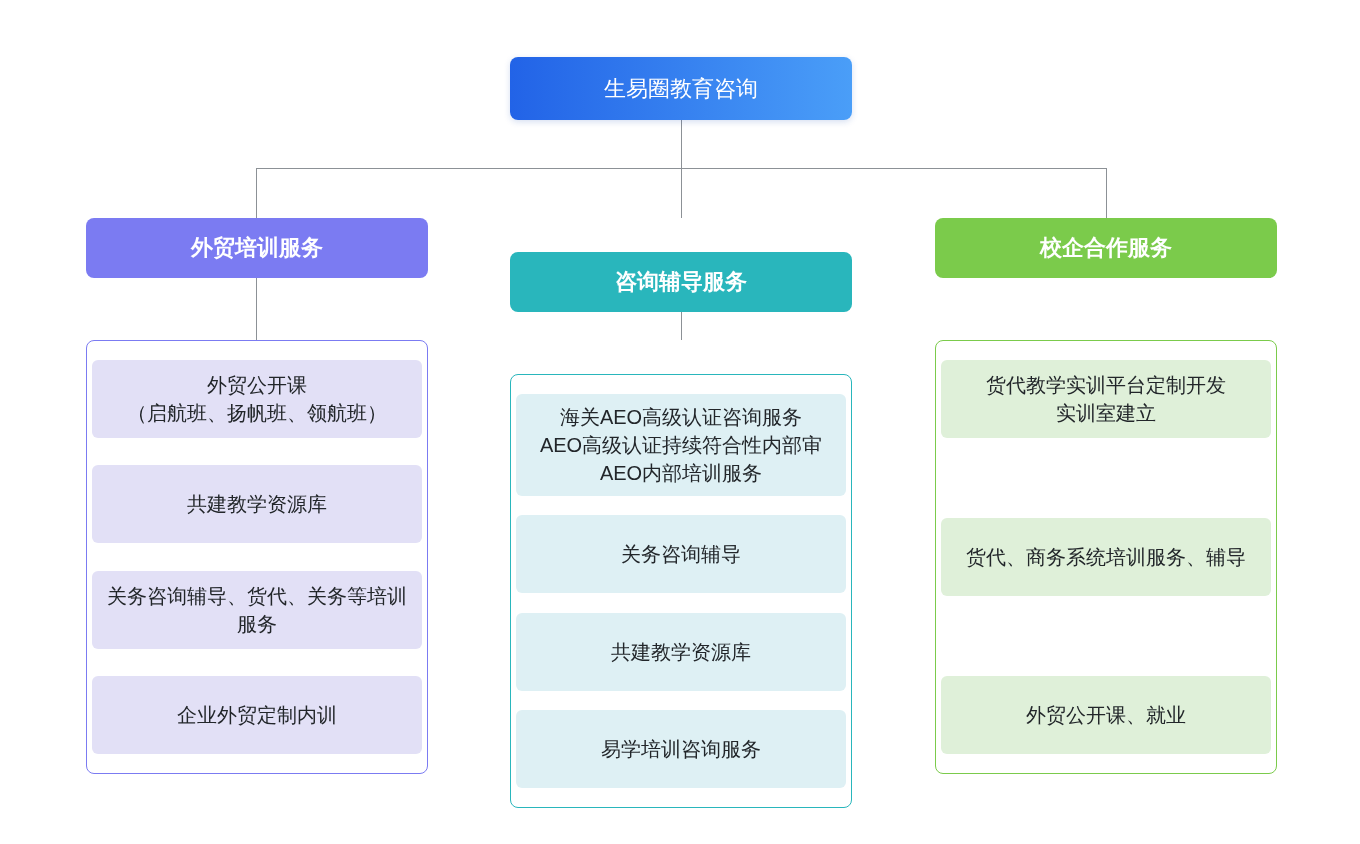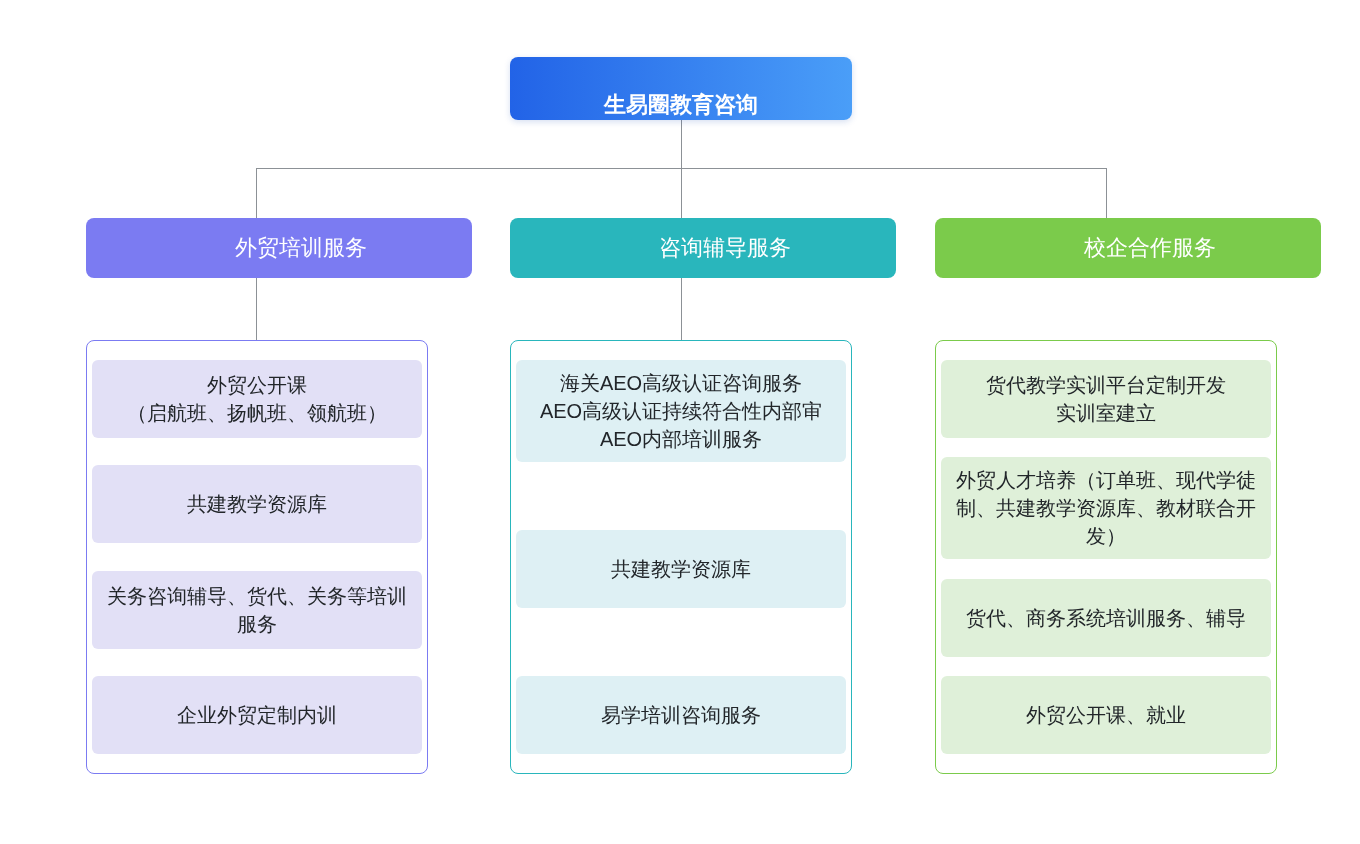--- a/index.html
+++ b/index.html
@@ -7,31 +7,30 @@
     position:relative;
     width:1360px;height:844px;
     background:#ffffff;
     font-family:"Liberation Sans","DejaVu Sans",sans-serif;
     overflow:hidden;
   }
   .line{position:absolute;background:#8c9196;}
   .node-root{
     position:absolute;left:510px;top:57px;width:342px;height:63px;
     border-radius:8px;
-    display:flex;align-items:flex-end;justify-content:center;
-    color:#ffffff;font-size:22px;font-weight:bold;
+    display:flex;align-items:center;justify-content:center;
+    color:#ffffff;font-size:22px;font-weight:normal;
     box-shadow:0 2px 6px rgba(30,80,180,0.18);
   }
   .branch-header{
     position:absolute;top:218px;width:342px;height:60px;
     border-radius:8px;
     display:flex;align-items:center;justify-content:center;
-    color:#ffffff;font-size:22px;font-weight:normal;
+    color:#ffffff;font-size:22px;font-weight:bold;
     background:var(--accent);
-    padding-left:44px;
   }
   .group-box{
     position:absolute;top:340px;width:342px;height:434px;
     border-radius:8px;
     border:1.5px solid var(--accent);
     background:#ffffff;
     box-sizing:border-box;
     display:flex;flex-direction:column;justify-content:space-between;
     padding:19px 5px;
   }
@@ -41,21 +40,21 @@
     min-height:78px;
     box-sizing:border-box;
     display:flex;align-items:center;justify-content:center;
     padding:9px 12px;
   }
   .item-label{
     font-size:20px;color:#22262a;line-height:1.4;
     text-align:center;white-space:pre-line;
   }
   .col-1{left:86px;}
-  .col-2{left:510px;}
+  .col-2{left:510px;margin-top:34px;}
   .col-3{left:935px;}
 </style>
 </head>
 <body>
 
 <div class="canvas">
 
   <div class="line" style="left: 681px; top: 120px; width: 1px; height: 48px; background: rgb(140, 145, 150);"></div>
   <div class="line" style="left: 256px; top: 168px; width: 851px; height: 1px; background: rgb(140, 145, 150);"></div>
   <div class="line" style="left: 256px; top: 168px; width: 1px; height: 50px; background: rgb(140, 145, 150);"></div>
@@ -94,36 +93,36 @@
     </div>
   </div>
 
   <div class="group-box col-2" style="--accent: #29b6bc; --item-bg: #def0f4;">
     <div class="item-card">
       <span class="item-label">海关AEO高级认证咨询服务
 AEO高级认证持续符合性内部审
 AEO内部培训服务</span>
     </div>
     <div class="item-card">
+      <span class="item-label">关务咨询辅导</span>
+    </div>
+    <div class="item-card">
       <span class="item-label">共建教学资源库</span>
     </div>
     <div class="item-card">
       <span class="item-label">易学培训咨询服务</span>
     </div>
   </div>
 
   <div class="group-box col-3" style="--accent: #7bcb4b; --item-bg: #dff0d9;">
     <div class="item-card">
       <span class="item-label">货代教学实训平台定制开发
 实训室建立</span>
     </div>
     <div class="item-card">
-      <span class="item-label">外贸人才培养（订单班、现代学徒制、共建教学资源库、教材联合开发）</span>
-    </div>
-    <div class="item-card">
       <span class="item-label">货代、商务系统培训服务、辅导</span>
     </div>
     <div class="item-card">
       <span class="item-label">外贸公开课、就业</span>
     </div>
   </div>
 
 </div>
 
 </body></html>

